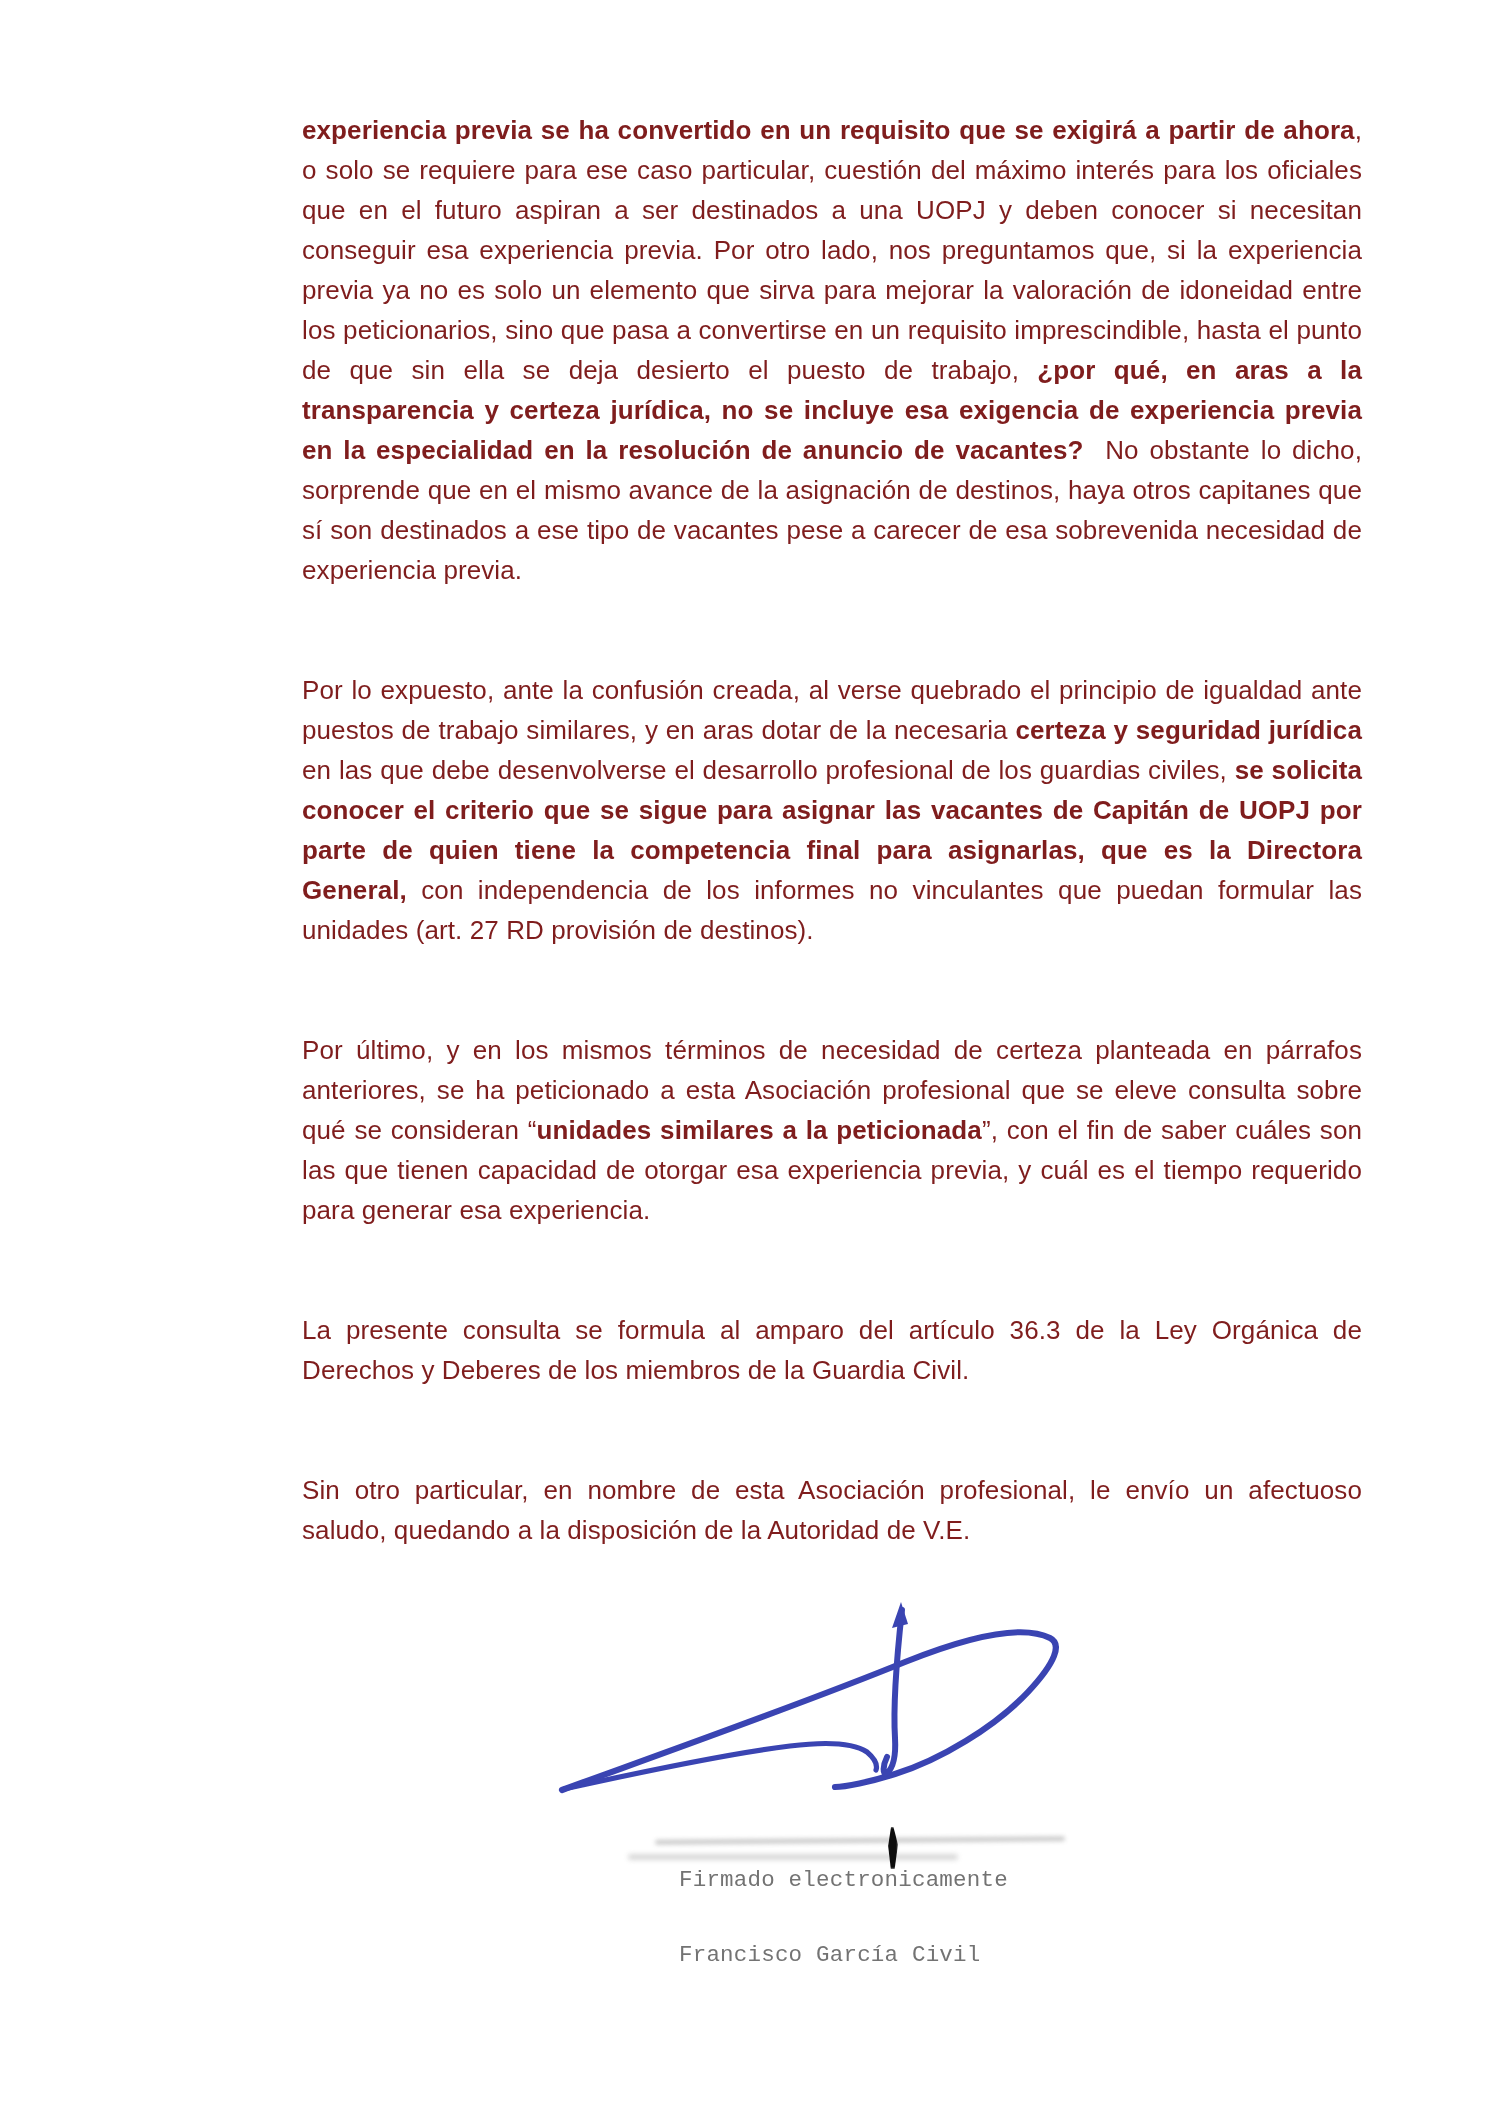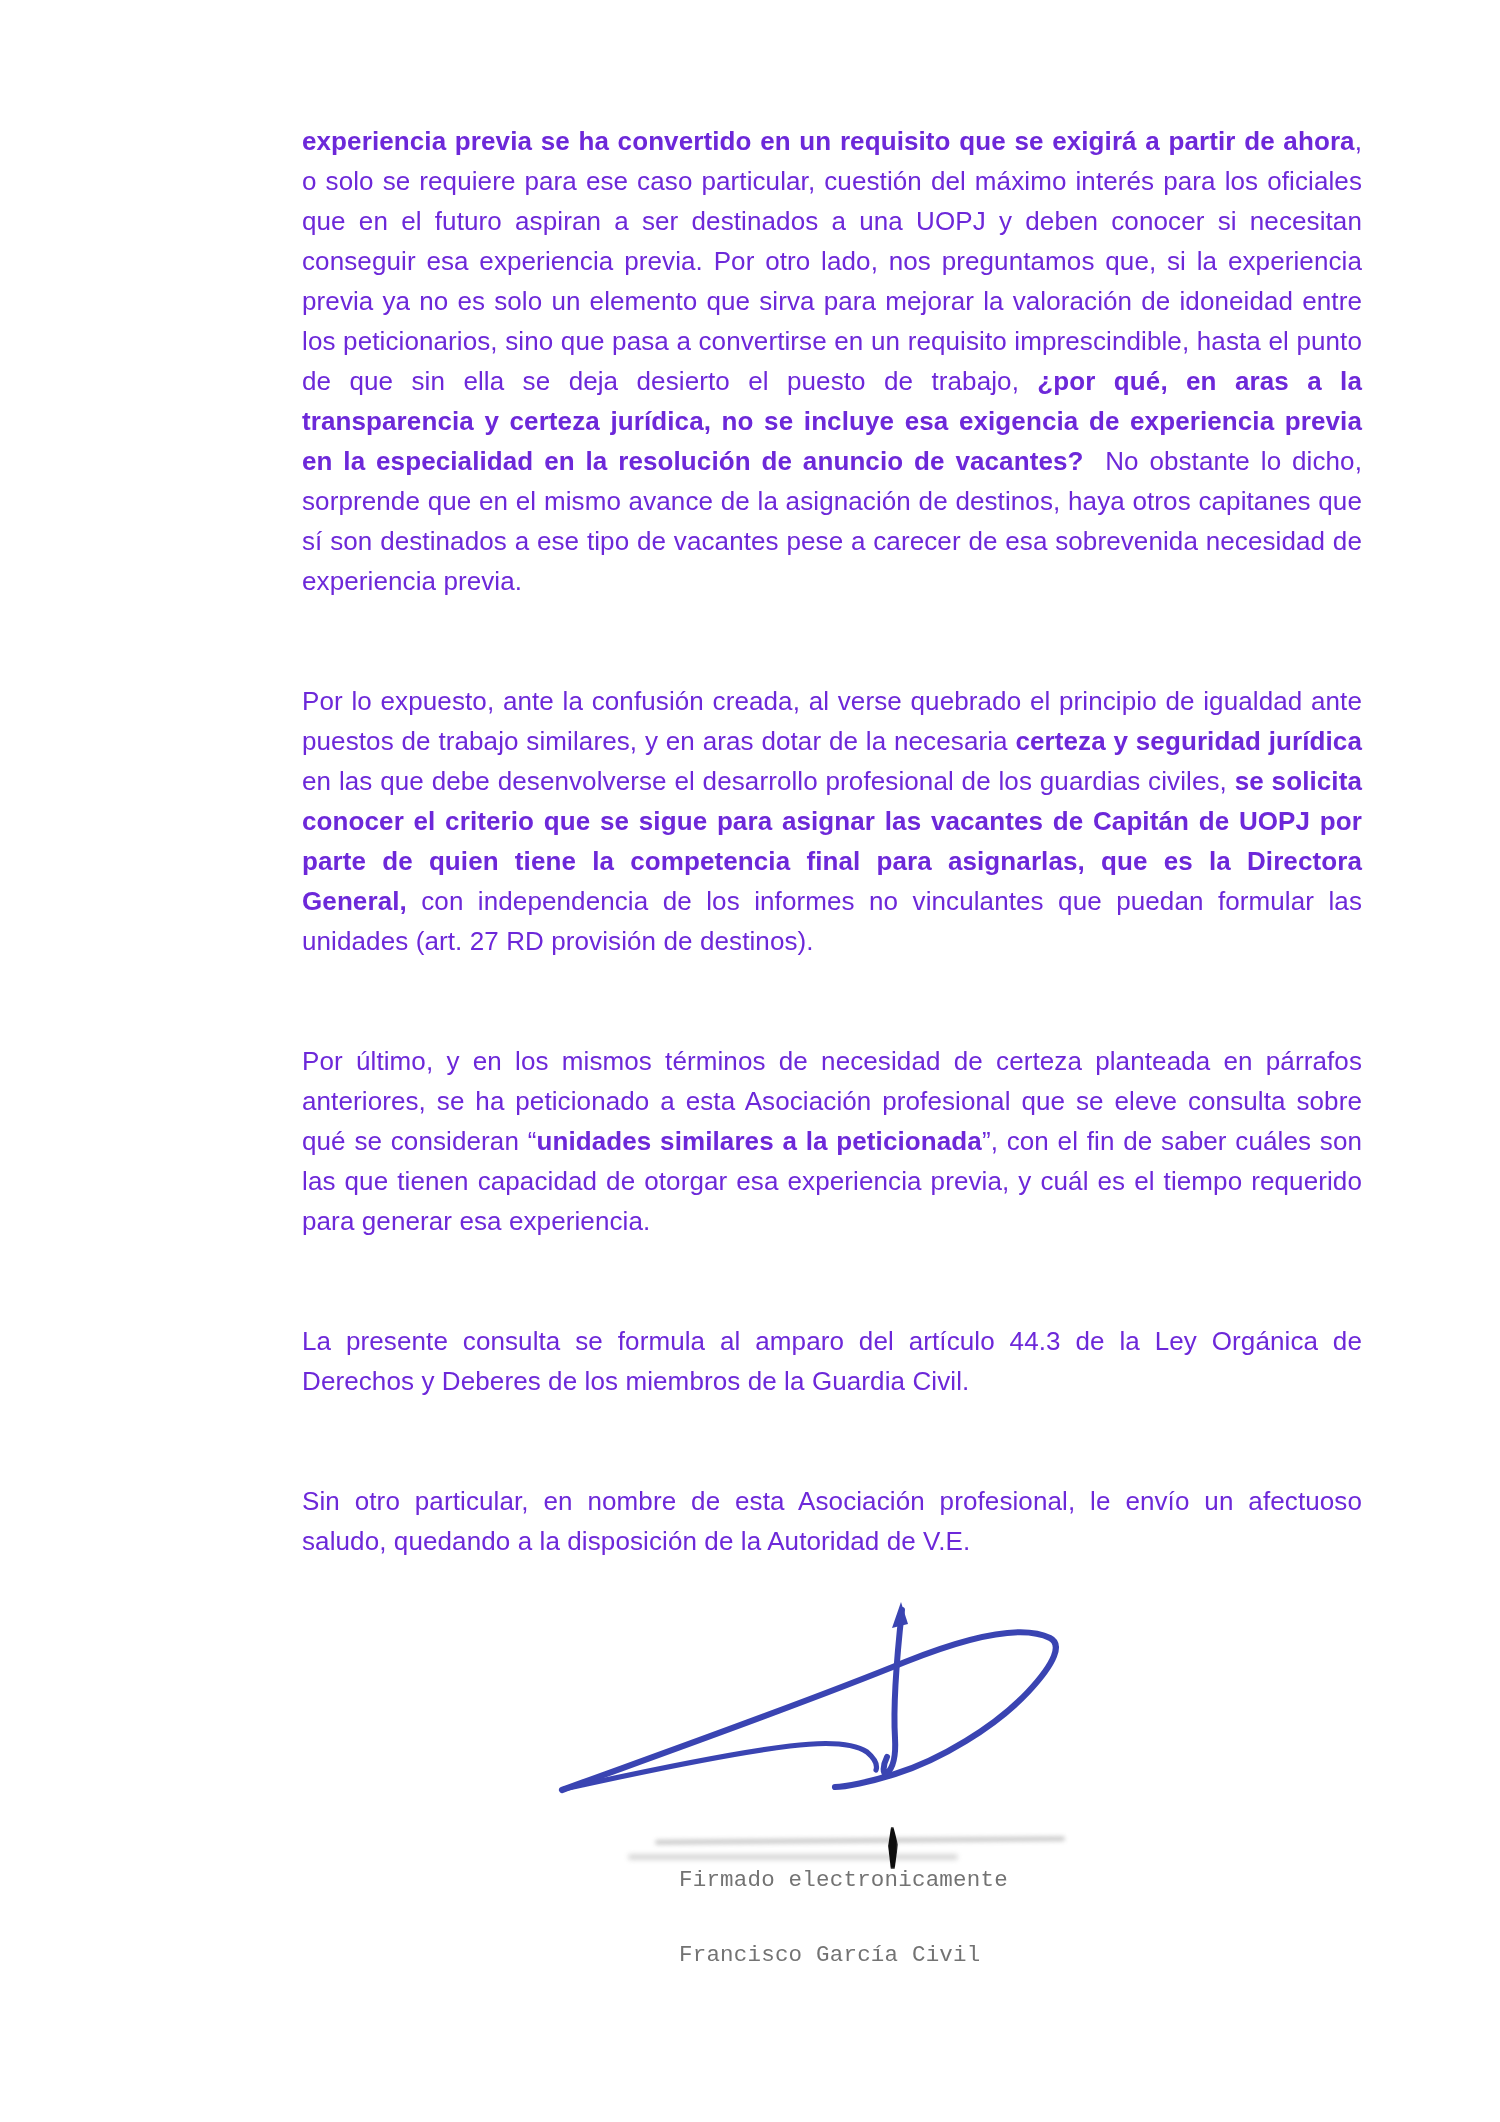--- a/index.html
+++ b/index.html
@@ -10,23 +10,23 @@
     width: 1500px;
     height: 2122px;
     background: #ffffff;
     overflow: hidden;
     font-family: "Liberation Sans", sans-serif;
   }
 
   .text-block {
     position: absolute;
     left: 302px;
-    top: 121px;
+    top: 110px;
     width: 1060px;
-    color: #6d28d9;
+    color: #7f1d1d;
     font-size: 26px;
     line-height: 40px;
     text-align: justify;
     letter-spacing: 0.1px;
   }
 
   .para { margin: 0 0 80px 0; }
   .para b { font-weight: bold; }
 
   .sig-svg {
@@ -80,21 +80,21 @@
 </style>
 </head>
 <body>
 
 <div class="page">
 
   <div class="text-block">
       <p class="para"><b>experiencia previa se ha convertido en un requisito que se exigirá a partir de ahora</b><span>, o solo se requiere para ese caso particular, cuestión del máximo interés para los oficiales que en el futuro aspiran a ser destinados a una UOPJ y deben conocer si necesitan conseguir esa experiencia previa. Por otro lado, nos preguntamos que, si la experiencia previa ya no es solo un elemento que sirva para mejorar la valoración de idoneidad entre los peticionarios, sino que pasa a convertirse en un requisito imprescindible, hasta el punto de que sin ella se deja desierto el puesto de trabajo, </span><b>¿por qué, en aras a la transparencia y certeza jurídica, no se incluye esa exigencia de experiencia previa en la especialidad en la resolución de anuncio de vacantes?</b><span>&nbsp; No obstante lo dicho, sorprende que en el mismo avance de la asignación de destinos, haya otros capitanes que sí son destinados a ese tipo de vacantes pese a carecer de esa sobrevenida necesidad de experiencia previa.</span></p>
       <p class="para"><span>Por lo expuesto, ante la confusión creada, al verse quebrado el principio de igualdad ante puestos de trabajo similares, y en aras dotar de la necesaria </span><b>certeza y seguridad jurídica</b><span> en las que debe desenvolverse el desarrollo profesional de los guardias civiles, </span><b>se solicita conocer el criterio que se sigue para asignar las vacantes de Capitán de UOPJ por parte de quien tiene la competencia final para asignarlas, que es la Directora General,</b><span> con independencia de los informes no vinculantes que puedan formular las unidades (art. 27 RD provisión de destinos).</span></p>
       <p class="para"><span>Por último, y en los mismos términos de necesidad de certeza planteada en párrafos anteriores, se ha peticionado a esta Asociación profesional que se eleve consulta sobre qué se consideran “</span><b>unidades similares a la peticionada</b><span>”, con el fin de saber cuáles son las que tienen capacidad de otorgar esa experiencia previa, y cuál es el tiempo requerido para generar esa experiencia.</span></p>
-      <p class="para"><span>La presente consulta se formula al amparo del artículo 44.3 de la Ley Orgánica de Derechos y Deberes de los miembros de la Guardia Civil.</span></p>
+      <p class="para"><span>La presente consulta se formula al amparo del artículo 36.3 de la Ley Orgánica de Derechos y Deberes de los miembros de la Guardia Civil.</span></p>
       <p class="para"><span>Sin otro particular, en nombre de esta Asociación profesional, le envío un afectuoso saludo, quedando a la disposición de la Autoridad de V.E.</span></p>
     </div>
 
   <svg class="sig-svg" viewBox="0 0 530 200" aria-hidden="true">
 
     <path d="M 22,190
              C 90,165 260,105 365,62
              C 430,36 482,24 510,38
              C 522,44 516,62 488,92
              C 455,127 400,160 355,174

